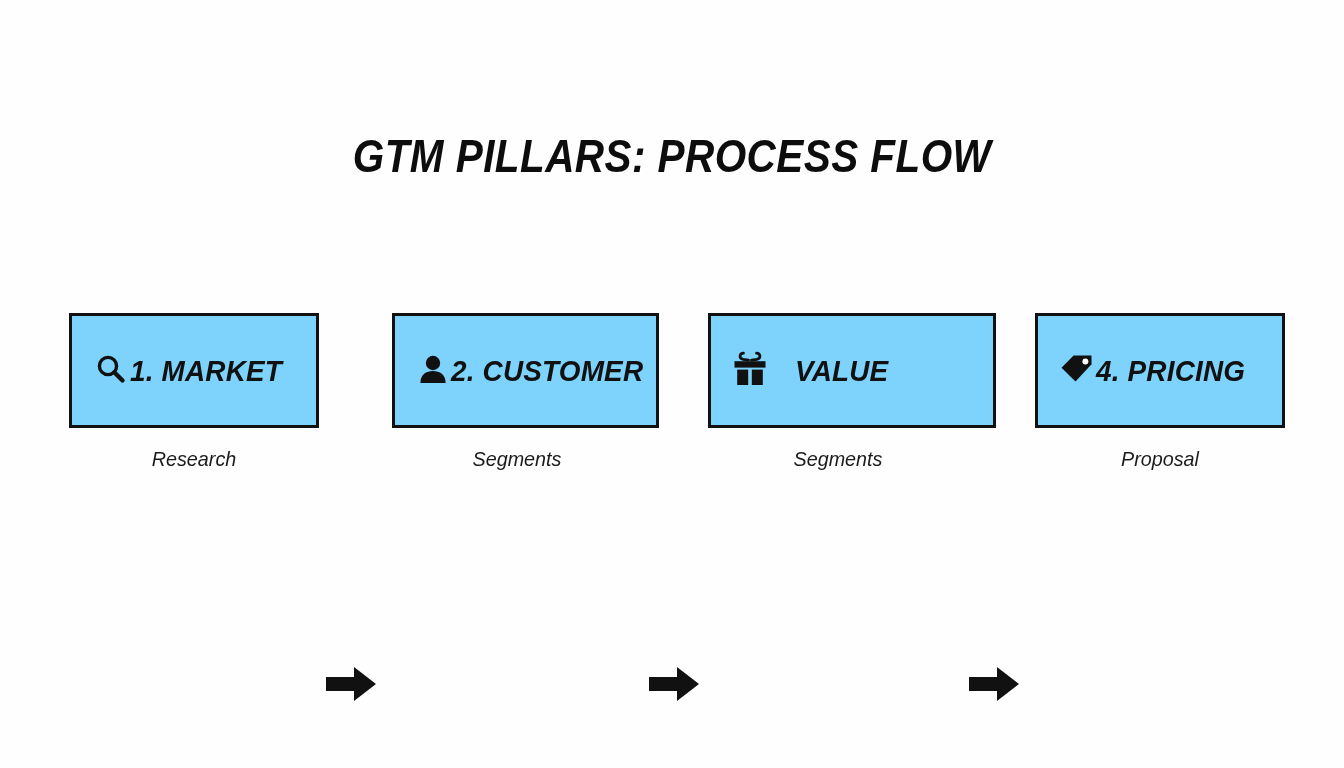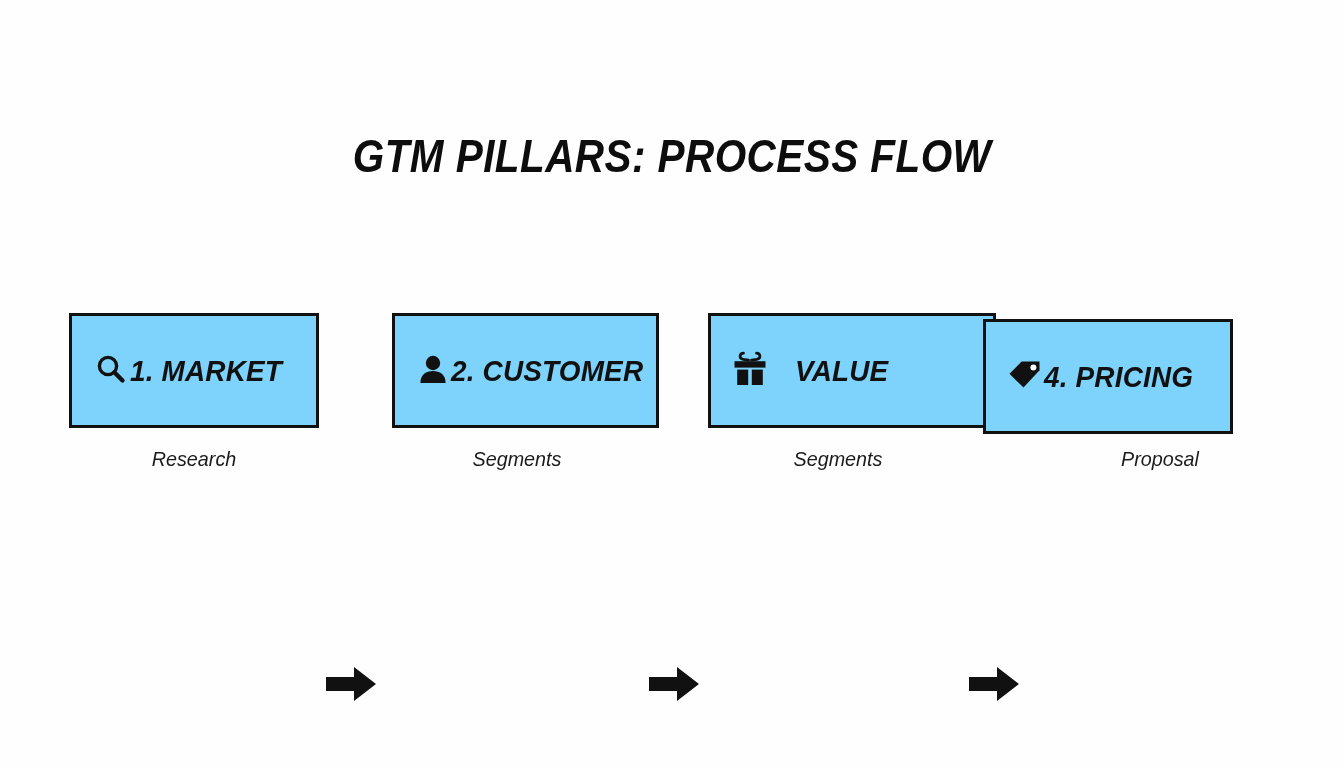--- a/index.html
+++ b/index.html
@@ -176,21 +176,21 @@
         </div>
       </div>
     </div>
 
     <div class="arrow" style="left:900px;">
       <svg width="50" height="36" viewBox="0 0 50 36">
         <polygon points="0,11 28,11 28,1 50,18 28,35 28,25 0,25" fill="#111111"></polygon>
       </svg>
     </div>
 
-    <div class="step" style="left:914px; width:250px;margin-top:6px;">
+    <div class="step" style="left:966px; width:250px;">
       <div class="step-box">
         <div class="step-inner">
           <span class="icon gap-tight">
             <svg width="34" height="32" viewBox="0 0 34 32">
               <path d="M1.5 14.8 L13.6 2.6 L31.5 2.6 L31.5 11.2 L15.5 28.6 Z" fill="#111111"></path>
               <circle cx="25.4" cy="8.4" r="3.0" fill="#ffffff"></circle>
             </svg>
           </span>
           <span class="step-label">4. PRICING</span>
         </div>

